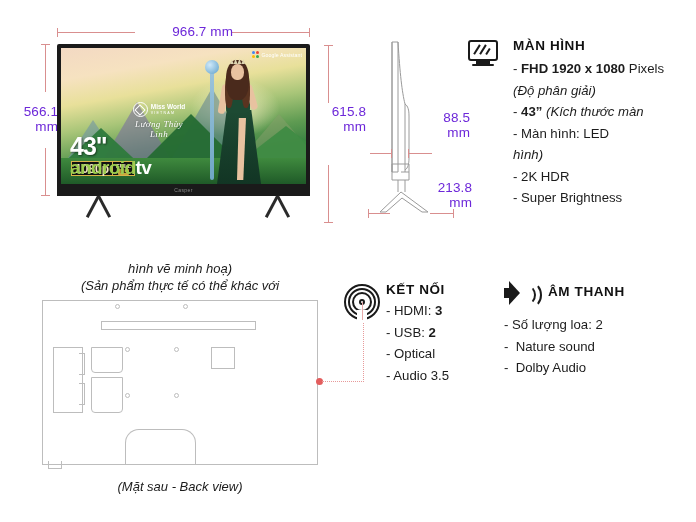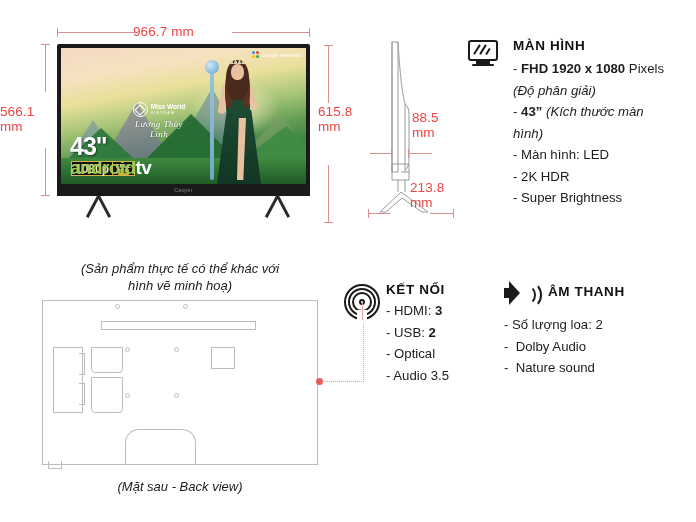--- a/index.html
+++ b/index.html
@@ -11,22 +11,22 @@
     overflow:hidden;
     position:relative;
   }
   .root{position:relative;width:696px;height:522px;}
 
   
   .abs{position:absolute;}
 
   
   .dim{
-    font-size:13.5px;color:#ef4444;line-height:15px;
-    text-align:left;letter-spacing:.1px;
+    font-size:13.5px;color:#6d28d9;line-height:15px;
+    text-align:right;letter-spacing:.1px;
   }
 
   
   .dline-h{position:absolute;height:1px;background:#d98f8f;}
   .dline-v{position:absolute;width:1px;background:#d98f8f;}
   .tick-v{position:absolute;width:1px;height:9px;background:#d98f8f;}
   .tick-h{position:absolute;height:1px;width:9px;background:#d98f8f;}
 
   
   .tv-front{
@@ -308,30 +308,30 @@
         <div class="sl" style="left:19px;top:8px;height:7px;"></div>
         <div class="base"></div>
         <div class="foot"></div>
       </div>
     </div>
     <div class="sect-title abs" style="left:45px;top:2px;">MÀN HÌNH</div>
     <div class="abs" style="left:45px;top:22px;width:180px;">
       <div class="sect-line">- <b>FHD 1920 x 1080</b> Pixels</div>
       <div class="sect-line"><i>(Độ phân giải)</i></div>
       <div class="sect-line">- <b>43”</b> <i>(Kích thước màn</i></div>
+      <div class="sect-line">- Màn hình: LED</div>
       <div class="sect-line"><i>hình)</i></div>
-      <div class="sect-line">- Màn hình: LED</div>
       <div class="sect-line">- 2K HDR</div>
       <div class="sect-line">- Super Brightness</div>
     </div>
   </div>
 
   <div class="caption abs" style="left:48px;top:260px;width:264px;">
+    <div>hình vẽ minh hoạ)</div>
     <div>(Sản phẩm thực tế có thể khác với</div>
-    <div>hình vẽ minh hoạ)</div>
   </div>
 
   <div class="back-box">
 
     <div class="bb" style="left:58px;top:20px;width:155px;height:9px;"></div>
 
     <div class="bb" style="left:10px;top:46px;width:30px;height:66px;"></div>
     <div class="bb" style="left:36px;top:52px;width:6px;height:22px;border-left:none;"></div>
     <div class="bb" style="left:36px;top:82px;width:6px;height:22px;border-left:none;"></div>
     <div class="bb" style="left:48px;top:46px;width:32px;height:26px;border-radius:0 0 4px 4px;"></div>
@@ -381,18 +381,18 @@
       <div class="icon-speaker">
         <div class="box"></div>
         <div class="cone"></div>
         <div class="wv" style="left:14px;top:4px;width:14px;height:16px;border-right-color:#1a1a1a;"></div>
         <div class="wv" style="left:16px;top:1px;width:18px;height:22px;border-right-color:#1a1a1a;"></div>
       </div>
     </div>
     <div class="sect-title abs" style="left:44px;top:4px;">ÂM THANH</div>
     <div class="abs" style="left:0px;top:34px;width:190px;">
       <div class="sect-line">- Số lượng loa: 2</div>
+      <div class="sect-line">-&nbsp; Nature sound</div>
       <div class="sect-line">-&nbsp; Dolby Audio</div>
-      <div class="sect-line">-&nbsp; Nature sound</div>
     </div>
   </div>
 
 </div>
 
 </body></html>

